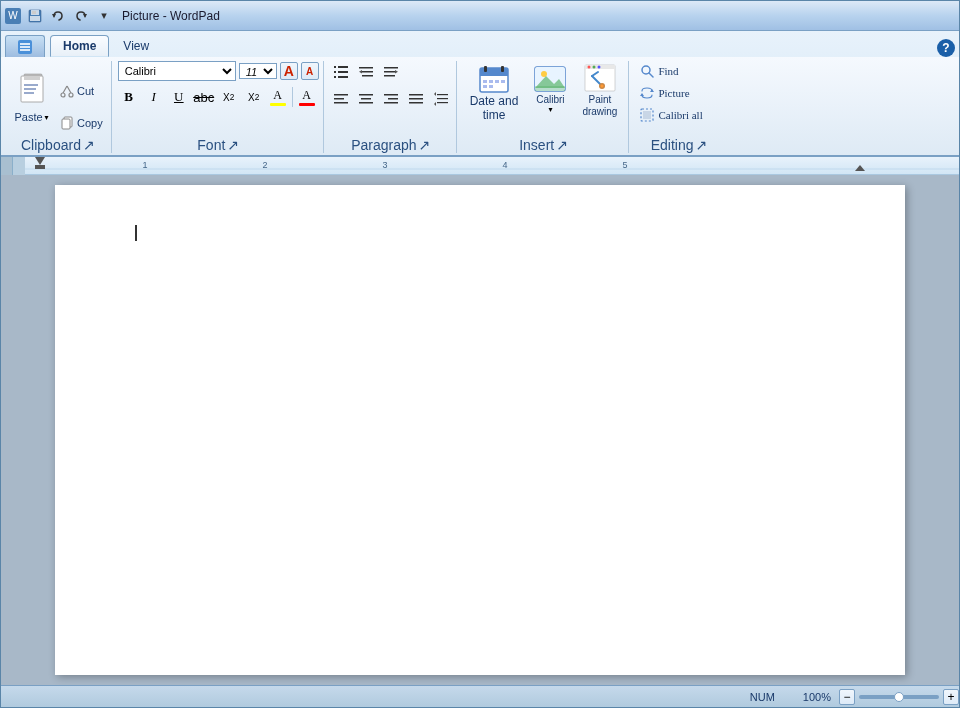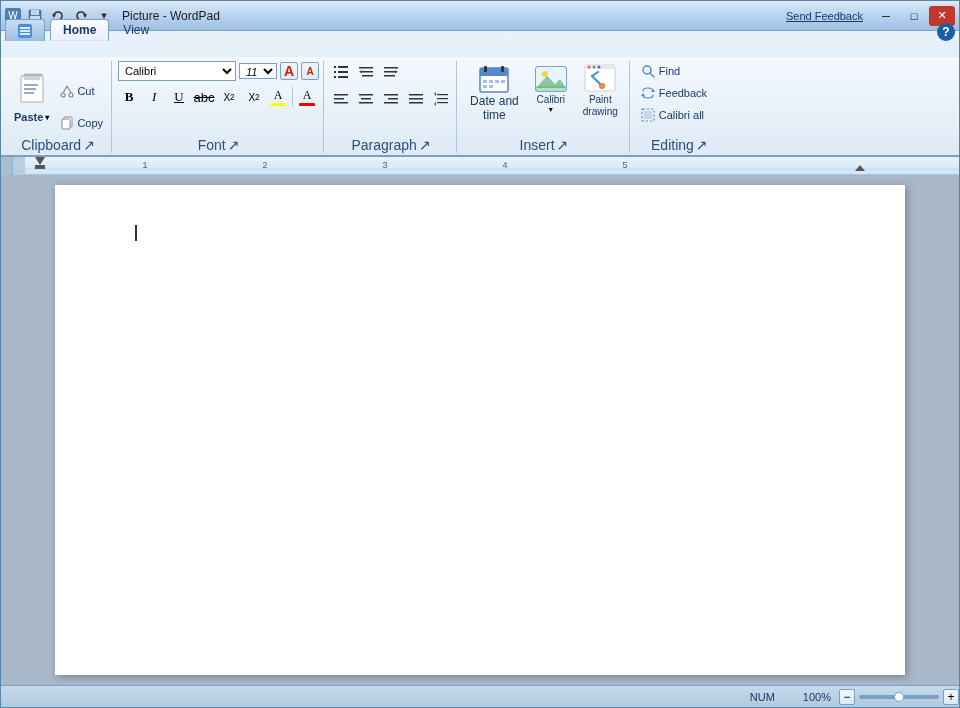--- a/index.html
+++ b/index.html
@@ -87,21 +87,21 @@
     }
 
     
     .ribbon {
       background: linear-gradient(to bottom, #e8f2fb 0%, #d0e5f5 100%);
       border-bottom: 2px solid #7aa0c4;
     }
     .ribbon-tabs {
       display: flex;
       align-items: flex-end;
-      padding: 2px 4px 16px;
+      padding: 2px 4px 0;
       height: 26px;
       gap: 1px;
     }
     .ribbon-tab {
       padding: 3px 12px;
       font-size: 12px;
       cursor: pointer;
       border-radius: 4px 4px 0 0;
       border: 1px solid transparent;
       color: #1a3a6a;
@@ -126,21 +126,20 @@
     }
     .paste-btn {
       display: flex;
       flex-direction: column;
       align-items: center;
       cursor: pointer;
       padding: 2px 4px;
       border-radius: 3px;
       border: 1px solid transparent;
       min-width: 45px;
-      font-weight: bold;
     }
     .clipboard-small-btns {
       display: flex;
       flex-direction: column;
       gap: 14px;
       padding-top: 2px;
       margin-top: 19px;
     }
     .small-ribbon-btn {
       display: flex;
@@ -388,26 +387,20 @@
         </div>
         <div class="qat-btn" title="Redo">
           <svg width="14" height="14" viewBox="0 0 14 14">
             <path d="M11 7 Q11 3 7 3 Q3 3 3 7 Q3 10 6 11" fill="none" stroke="#333" stroke-width="1.5" stroke-linecap="round"></path>
             <polygon points="13,5 9,5 11,9" fill="#333"></polygon>
           </svg>
         </div>
         <div class="qat-btn">▾</div>
       </div>
       <span style="font-size:12px;color:#1a1a2e;margin-left:4px;">Picture - WordPad</span>
-    </div>
-    <div class="title-bar-right">
-      <span class="send-feedback">Send Feedback</span>
-      <div class="title-btn">─</div>
-      <div class="title-btn">□</div>
-      <div class="title-btn close">✕</div>
     </div>
   </div>
 
   <div class="ribbon">
     <div class="ribbon-tabs">
 
       <div style="width:40px;height:22px;background:linear-gradient(to bottom,#c8e0f4,#9dbce0);border-radius:3px 3px 0 0;display:flex;align-items:center;justify-content:center;cursor:pointer;border:1px solid #7aa0c4;border-bottom:none;margin-right:4px;">
         <svg width="16" height="16" viewBox="0 0 16 16">
           <rect x="1" y="1" width="14" height="14" rx="2" fill="#4a90d9"></rect>
           <rect x="3" y="4" width="10" height="2" fill="white" opacity="0.8"></rect>
@@ -643,36 +636,36 @@
             <span style="font-size:10px;color:#1a3a6a;text-align:center;line-height:1.2;">Paint<br>drawing</span>
           </div>
         </div>
         <div class="group-bottom">
           <span>Insert</span>
           <div class="expand-icon">↗</div>
         </div>
       </div>
 
       <div class="ribbon-group-wrapper" style="min-width:95px;">
-        <div class="group-top" style="flex-direction:column;align-items:flex-start;gap:2px;">
+        <div class="group-top" style="flex-direction:column;align-items:flex-start;gap:2px;font-family:Liberation Serif, serif;">
           <div class="editing-btn">
             <svg width="14" height="14" viewBox="0 0 14 14">
               <circle cx="6" cy="6" r="4" fill="none" stroke="#5588cc" stroke-width="1.5"></circle>
               <line x1="9" y1="9" x2="13" y2="13" stroke="#5588cc" stroke-width="1.5" stroke-linecap="round"></line>
             </svg>
             <span>Find</span>
           </div>
           <div class="editing-btn">
             <svg width="14" height="14" viewBox="0 0 14 14">
               <path d="M2 5 Q2 2 7 2 Q12 2 12 5" fill="none" stroke="#5588cc" stroke-width="1.2" stroke-linecap="round"></path>
               <polygon points="12,3 14,6 10,6" fill="#5588cc"></polygon>
               <path d="M12 9 Q12 12 7 12 Q2 12 2 9" fill="none" stroke="#5588cc" stroke-width="1.2" stroke-linecap="round"></path>
               <polygon points="2,7 0,10 4,10" fill="#5588cc"></polygon>
             </svg>
-            <span>Feedback</span>
+            <span>Picture</span>
           </div>
           <div class="editing-btn">
             <svg width="14" height="14" viewBox="0 0 14 14">
               <rect x="1" y="1" width="12" height="12" rx="1" fill="none" stroke="#5588cc" stroke-width="1.2" stroke-dasharray="2,2"></rect>
               <rect x="3" y="3" width="8" height="8" fill="#aabbd4" opacity="0.5"></rect>
             </svg>
             <span>Calibri all</span>
           </div>
         </div>
         <div class="group-bottom">

